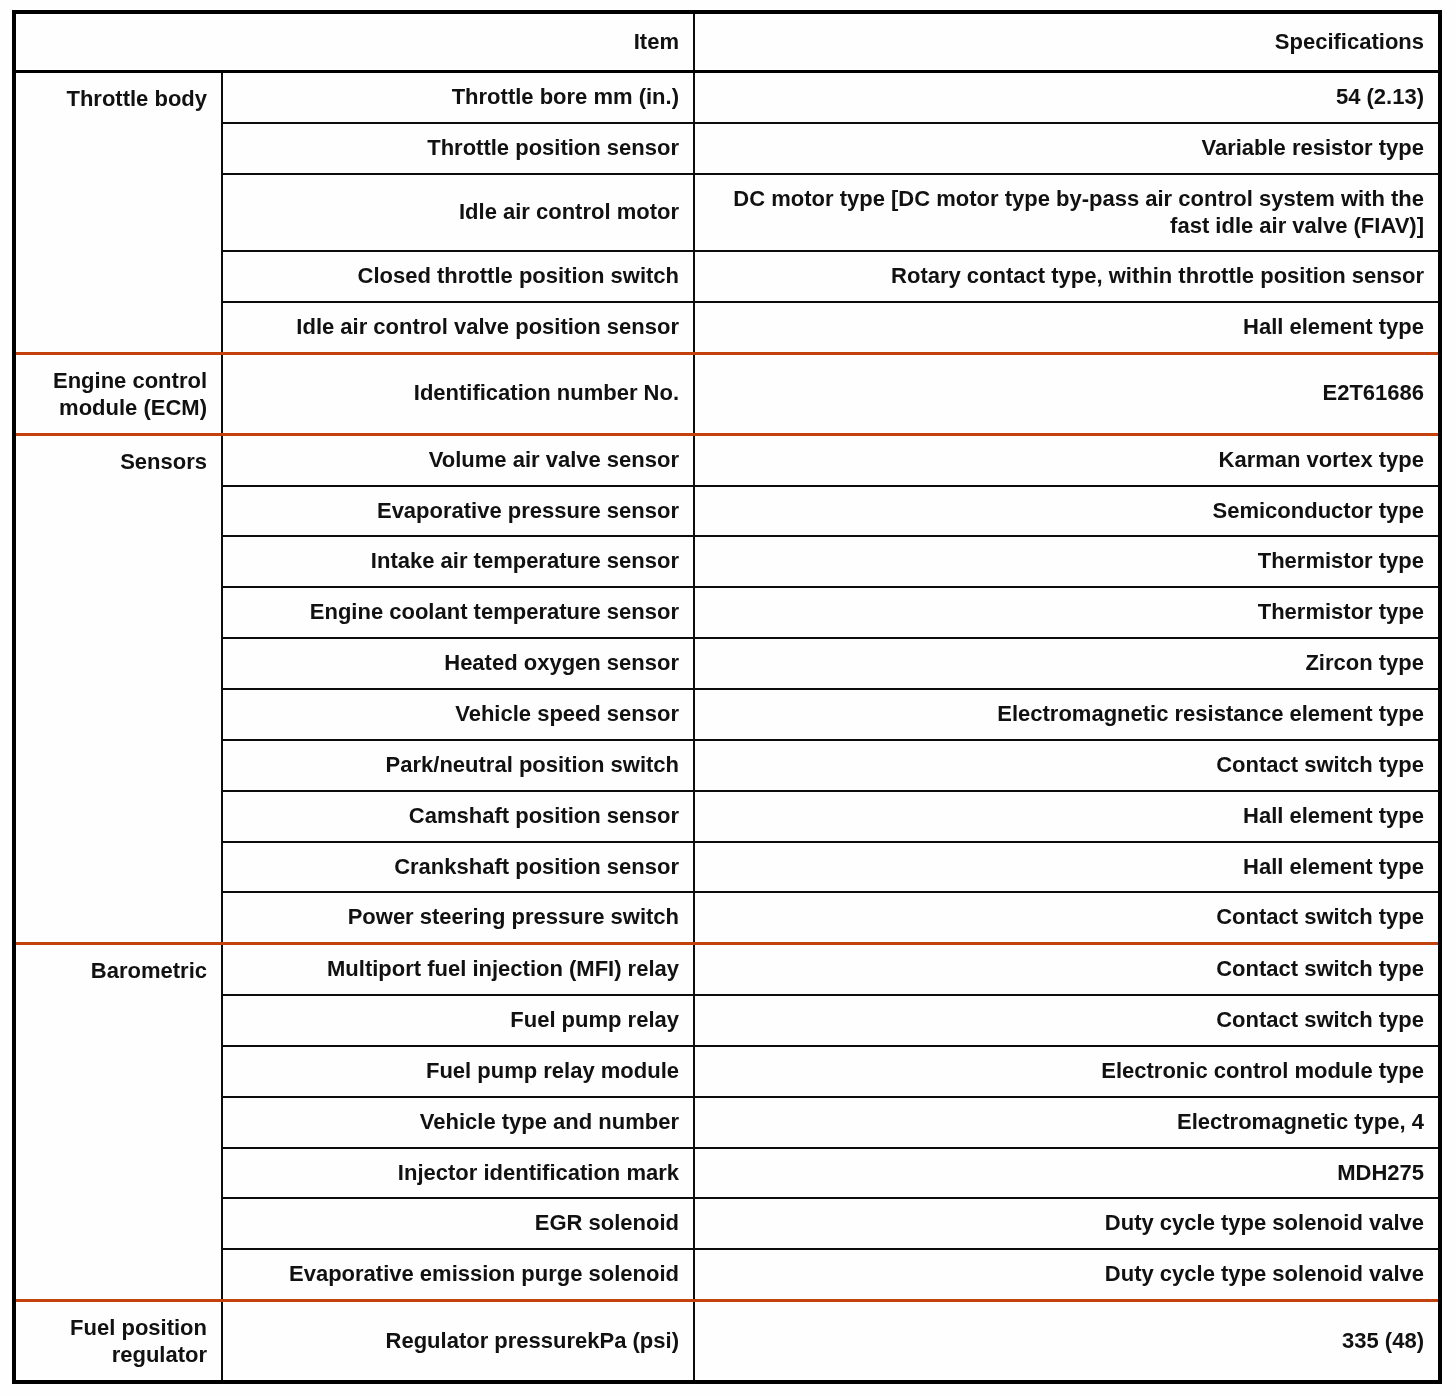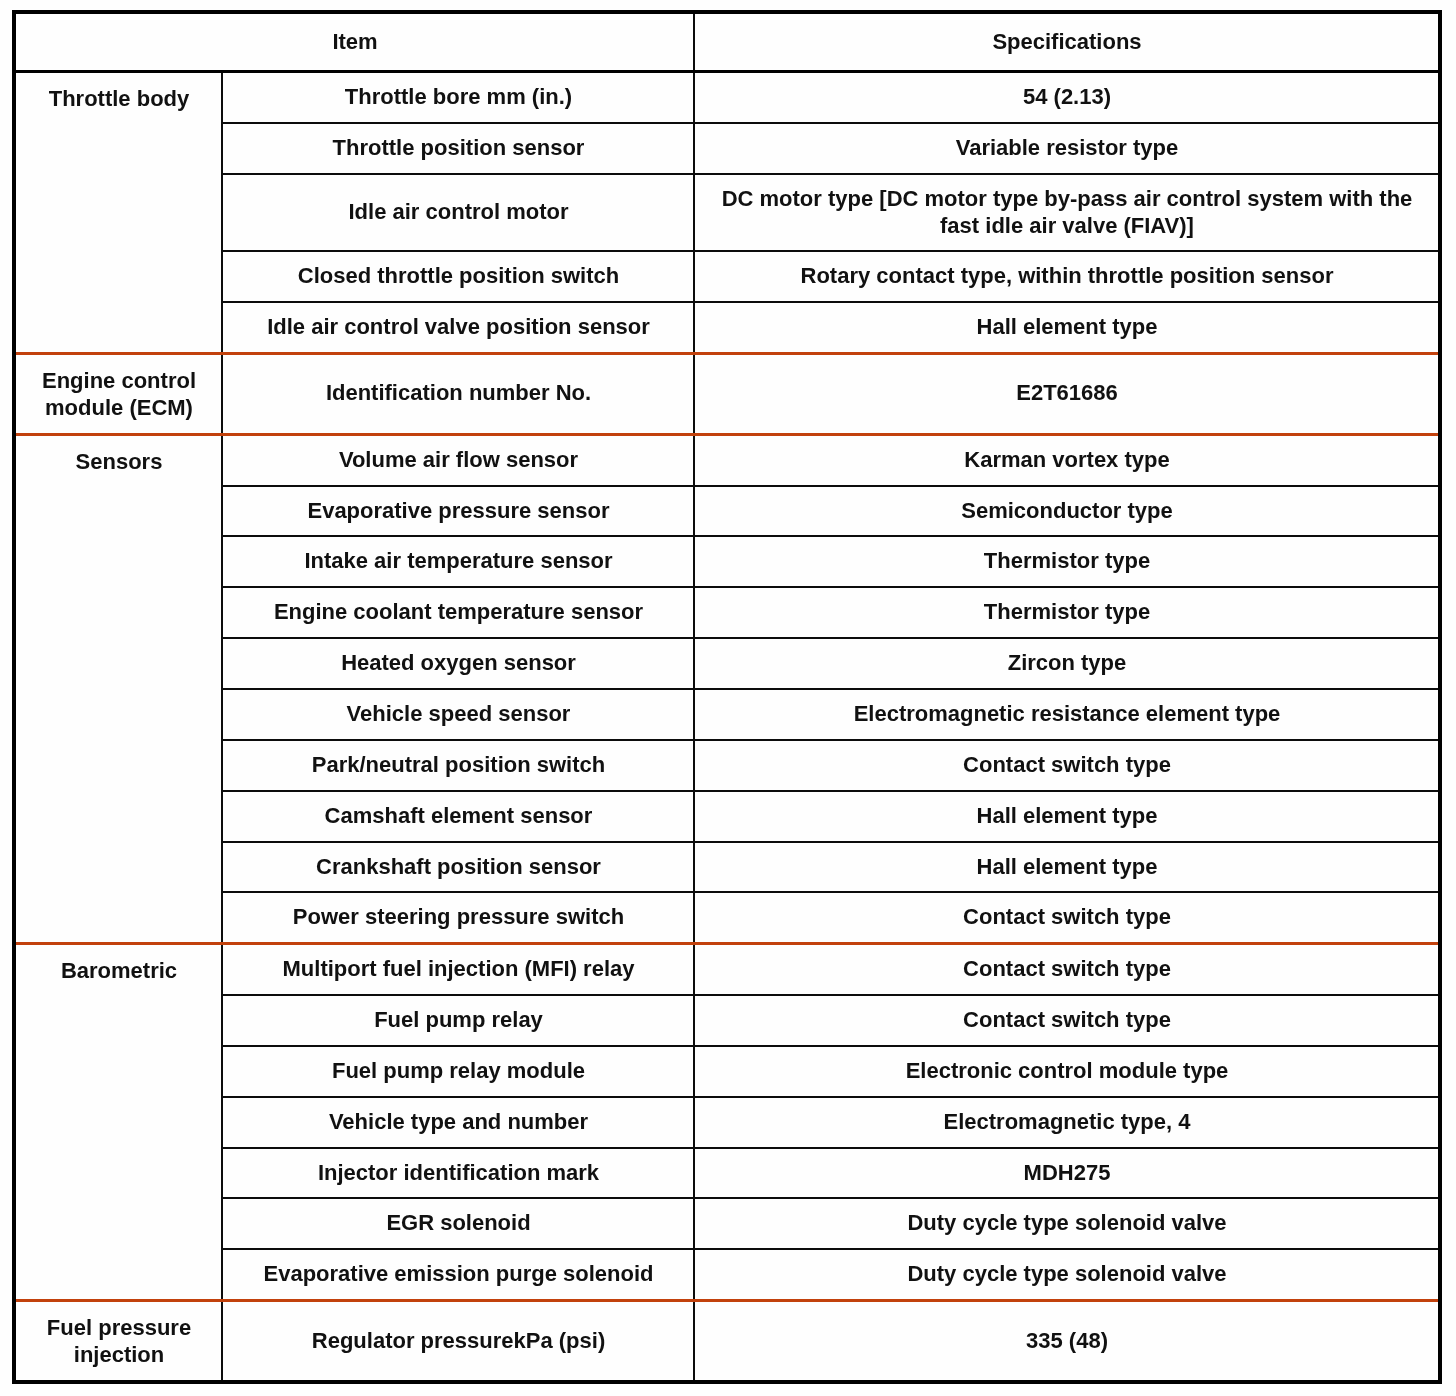--- a/index.html
+++ b/index.html
@@ -22,21 +22,21 @@
     table-layout: fixed;
     border: 4px solid #000000;
   }
   .spec-table th,
   .spec-table td {
     border: 2px solid #0c0c0c;
     color: #111111;
     font-size: 22px;
     font-weight: bold;
     line-height: 1.22;
-    text-align: center;
+    text-align: right;
     vertical-align: middle;
     padding: 11px 14px 11px 15px;
     overflow: hidden;
     word-wrap: break-word;
   }
   .spec-table thead th {
     font-weight: bold;
     height: 34px;
   }
   .spec-table td.group-cell {
@@ -90,21 +90,21 @@
           <td class="item-cell">Idle air control valve position sensor</td>
           <td class="spec-cell">Hall element type</td>
         </tr>
         <tr class="group-start">
           <td rowspan="1" class="group-cell">Engine control module (ECM)</td>
           <td class="item-cell">Identification number No.</td>
           <td class="spec-cell">E2T61686</td>
         </tr>
         <tr class="group-start">
           <td rowspan="10" class="group-cell">Sensors</td>
-          <td class="item-cell">Volume air flow sensor</td>
+          <td class="item-cell">Volume air valve sensor</td>
           <td class="spec-cell">Karman vortex type</td>
         </tr>
         <tr>
           <td class="item-cell">Evaporative pressure sensor</td>
           <td class="spec-cell">Semiconductor type</td>
         </tr>
         <tr>
           <td class="item-cell">Intake air temperature sensor</td>
           <td class="spec-cell">Thermistor type</td>
         </tr>
@@ -118,21 +118,21 @@
         </tr>
         <tr>
           <td class="item-cell">Vehicle speed sensor</td>
           <td class="spec-cell">Electromagnetic resistance element type</td>
         </tr>
         <tr>
           <td class="item-cell">Park/neutral position switch</td>
           <td class="spec-cell">Contact switch type</td>
         </tr>
         <tr>
-          <td class="item-cell">Camshaft element sensor</td>
+          <td class="item-cell">Camshaft position sensor</td>
           <td class="spec-cell">Hall element type</td>
         </tr>
         <tr>
           <td class="item-cell">Crankshaft position sensor</td>
           <td class="spec-cell">Hall element type</td>
         </tr>
         <tr>
           <td class="item-cell">Power steering pressure switch</td>
           <td class="spec-cell">Contact switch type</td>
         </tr>
@@ -159,19 +159,19 @@
         </tr>
         <tr>
           <td class="item-cell">EGR solenoid</td>
           <td class="spec-cell">Duty cycle type solenoid valve</td>
         </tr>
         <tr>
           <td class="item-cell">Evaporative emission purge solenoid</td>
           <td class="spec-cell">Duty cycle type solenoid valve</td>
         </tr>
         <tr class="group-start">
-          <td rowspan="1" class="group-cell">Fuel pressure injection</td>
+          <td rowspan="1" class="group-cell">Fuel position regulator</td>
           <td class="item-cell">Regulator pressurekPa (psi)</td>
           <td class="spec-cell">335 (48)</td>
         </tr>
       </tbody>
   </table>
 </div>
 
 </body></html>

